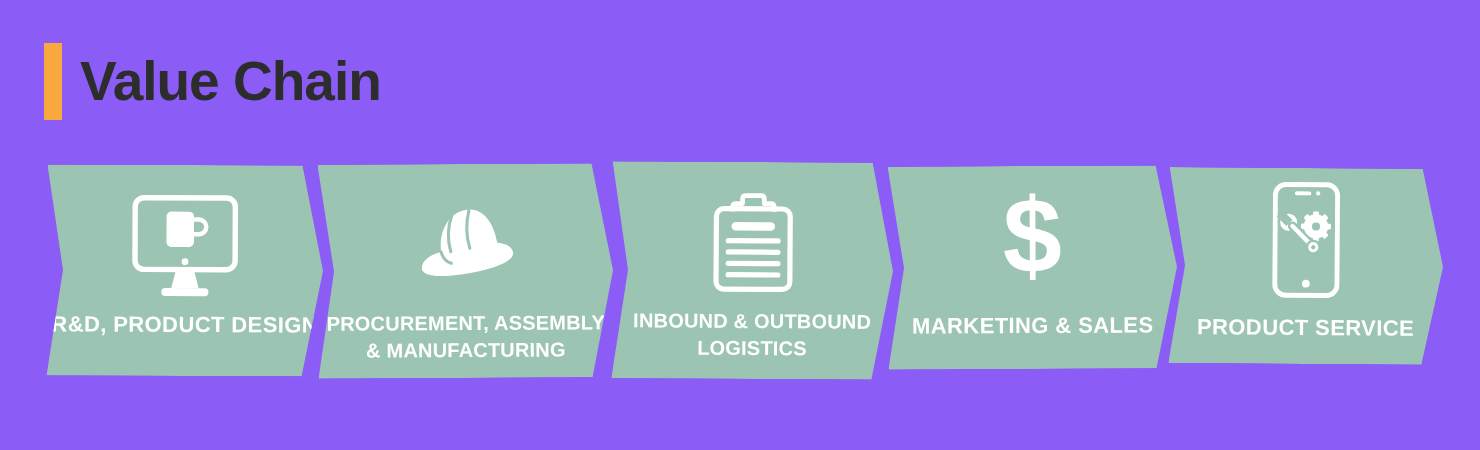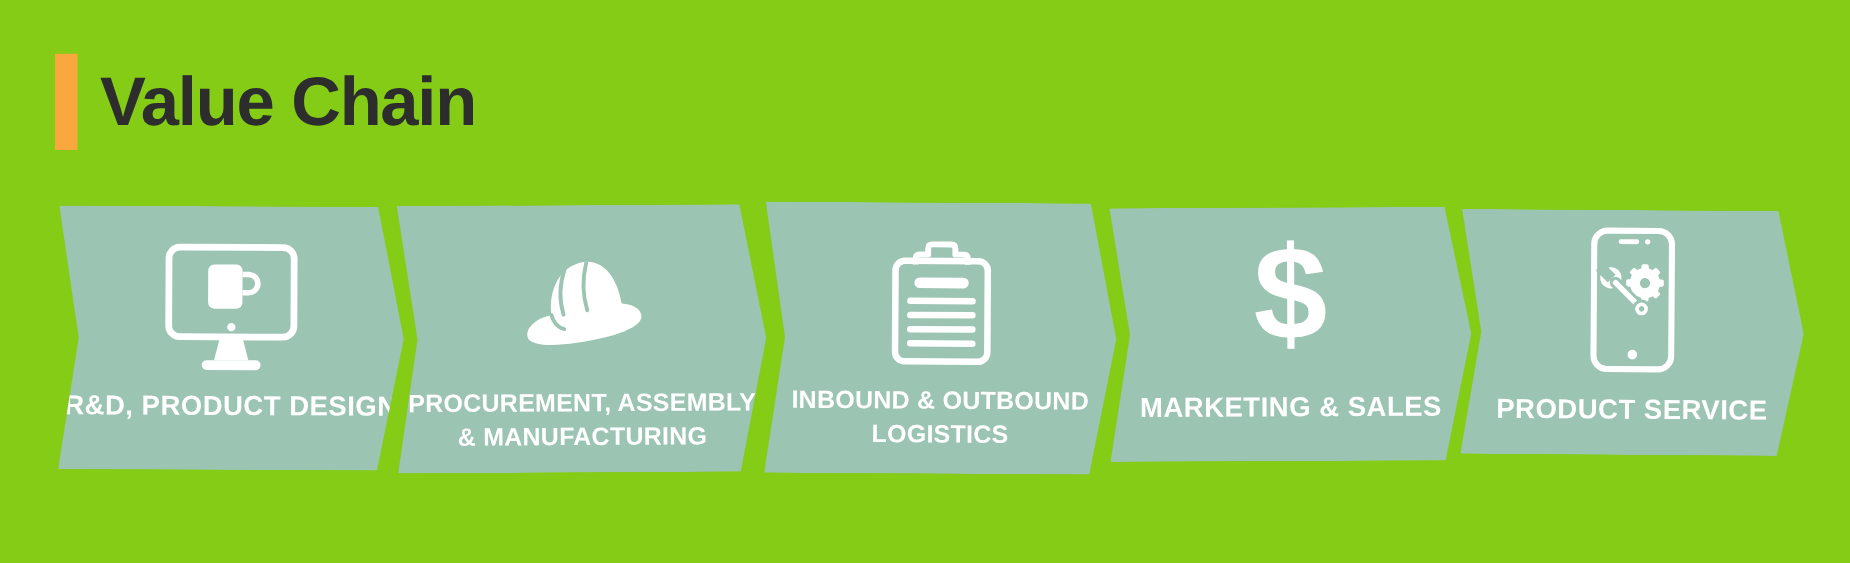--- a/index.html
+++ b/index.html
@@ -4,21 +4,21 @@
 <style>
   :root{
     --stage-green:#9CC4B3;
     --accent-orange:#F8A83E;
     --title-dark:#2D2D2D;
     --text-white:#FFFFFF;
   }
   *{margin:0;padding:0;box-sizing:border-box;}
   html,body{width:1480px;height:450px;background:#ffffff;overflow:hidden;
     font-family:"Liberation Sans","DejaVu Sans",sans-serif;}
-  .page{position:relative;width:1480px;height:450px;background:#84cc16;}
+  .page{position:relative;width:1480px;height:450px;background:#8b5cf6;}
 
   
   .header{position:absolute;left:44px;top:43px;display:flex;align-items:center;}
   .accent-bar{width:18px;height:77px;background:var(--accent-orange);}
   .page-title{margin-left:18px;font-size:55px;line-height:55px;font-weight:700;
     letter-spacing:-1px;color:var(--title-dark);}
 
   
   .chain{position:absolute;left:45px;top:162px;width:1400px;height:222px;}
   .stage{position:absolute;background:var(--stage-green);

